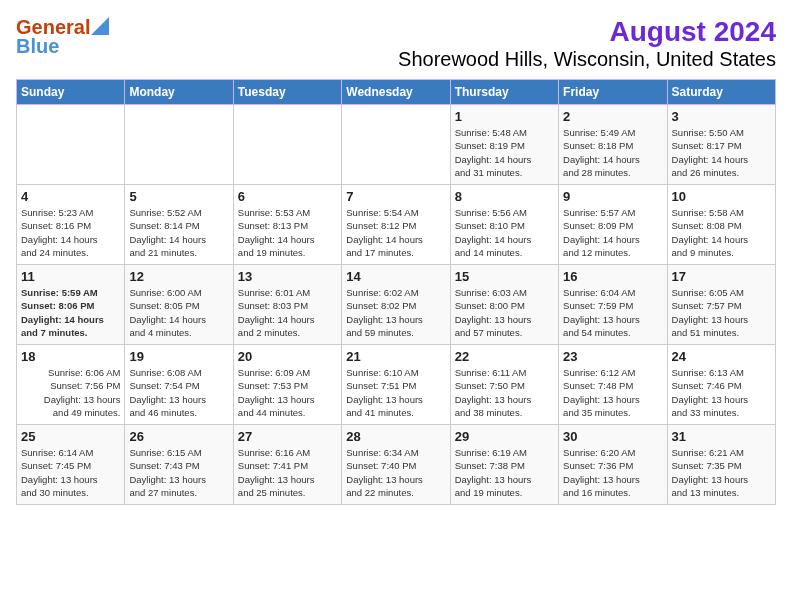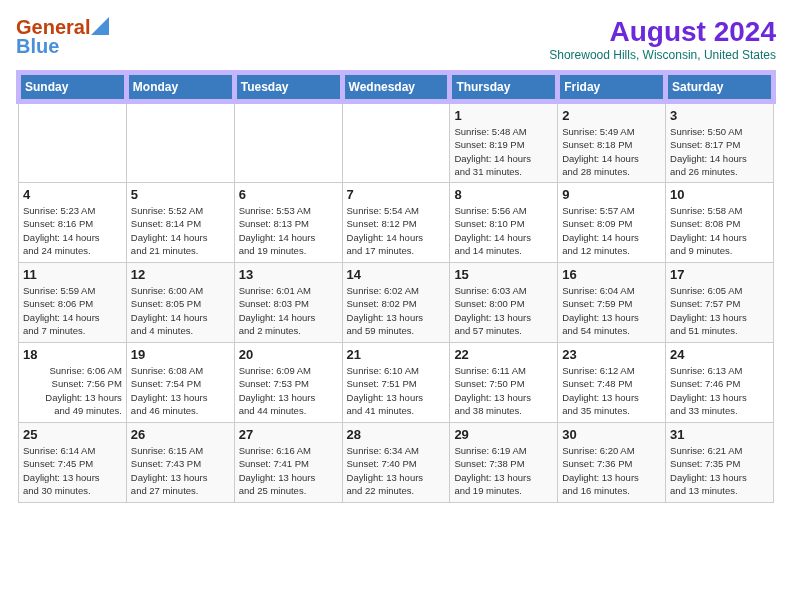--- a/index.html
+++ b/index.html
@@ -23,36 +23,36 @@
     }
     .title-block {
       text-align: right;
     }
     .month-year {
       font-size: 28px;
       font-weight: bold;
       color: #6d28d9;
     }
     .location {
-      font-size: 12px;
-      color: #0f766e;
+      font-size: 20px;
+      color: #000000;
     }
     table {
       width: 100%;
       border-collapse: collapse;
       table-layout: fixed;
     }
     thead tr th {
       background-color: #3a7abf;
       color: #fff;
       font-size: 12px;
       font-weight: bold;
       padding: 5px 4px;
       text-align: left;
-      border: 5px solid #c4b5fd;
+      border: 1px solid #c4b5fd;
     }
     tbody tr td {
       border: 1px solid #ccc;
       vertical-align: top;
       padding: 4px 4px;
       font-size: 10px;
       color: #333;
       height: 80px;
       background: #fff;
     }
@@ -181,21 +181,21 @@
           <span class="day-number">10</span>
           <div class="day-info" style="white-space: pre-line;">Sunrise: 5:58 AM
 Sunset: 8:08 PM
 Daylight: 14 hours
 and 9 minutes.</div>
         </td>
       </tr>
       <tr>
         <td>
           <span class="day-number">11</span>
-          <div class="day-info" style="white-space: pre-line;">Sunrise: 5:59 AM
+          <div class="day-info" style="white-space: pre-line; font-weight: bold;">Sunrise: 5:59 AM
 Sunset: 8:06 PM
 Daylight: 14 hours
 and 7 minutes.</div>
         </td>
         <td>
           <span class="day-number">12</span>
           <div class="day-info" style="white-space: pre-line;">Sunrise: 6:00 AM
 Sunset: 8:05 PM
 Daylight: 14 hours
 and 4 minutes.</div>

